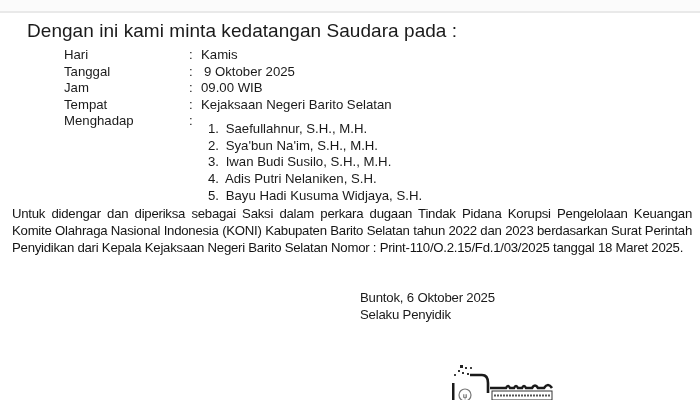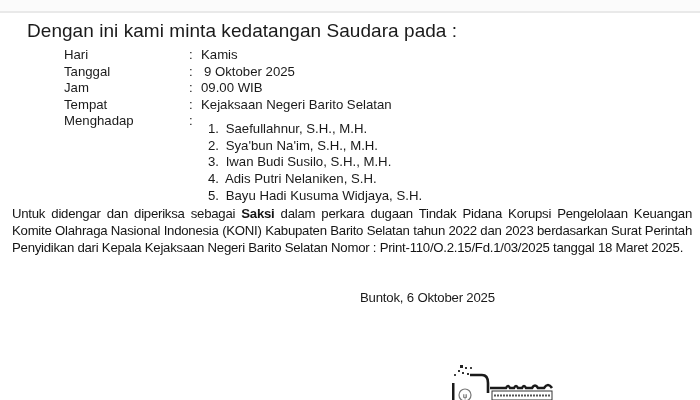--- a/index.html
+++ b/index.html
@@ -73,21 +73,21 @@
       position: absolute;
       left: 12px; top: 205px;
       width: 680px;
       font-family: "Liberation Sans Narrow", "Liberation Sans", sans-serif;
       font-size: 13.2px;
       line-height: 17px;
       text-align: justify;
       letter-spacing: -0.25px;
       color: #151515;
     }
-    .paragraph b { font-weight: bold; }
+    .paragraph b { font-weight: normal; }
     .signature {
       position: absolute;
       left: 360px; top: 290px;
       width: 300px;
       text-align: left;
       font-size: 13.2px;
       line-height: 16.8px;
       letter-spacing: -0.2px;
     }
     .stamp {
@@ -152,20 +152,21 @@
     <li class="summon-item">
       <span class="summon-num">5.</span>
       <span>Bayu Hadi Kusuma Widjaya, S.H.</span>
     </li>
   </ul>
 
   <div class="paragraph"><span>Untuk didengar dan diperiksa sebagai </span><b>Saksi</b><span> dalam perkara dugaan Tindak Pidana Korupsi Pengelolaan Keuangan Komite Olahraga Nasional Indonesia (KONI) Kabupaten Barito Selatan tahun 2022 dan 2023 berdasarkan Surat Perintah Penyidikan dari Kepala Kejaksaan Negeri Barito Selatan Nomor : Print-110/O.2.15/Fd.1/03/2025 tanggal 18 Maret 2025.</span></div>
 
   <div class="signature">
     <div>Buntok, 6 Oktober 2025</div>
+    <div>Selaku Penyidik</div>
   </div>
 
   <div class="stamp">
     <svg width="120" height="37" viewBox="0 0 120 37" xmlns="http://www.w3.org/2000/svg">
 
       <rect x="12" y="2" width="3" height="3" fill="#222"></rect>
       <rect x="17" y="4" width="2" height="2" fill="#333"></rect>
       <rect x="10" y="7" width="2" height="2" fill="#333"></rect>
       <rect x="6" y="11" width="2" height="2" fill="#444"></rect>
       <rect x="14" y="9" width="2" height="2" fill="#333"></rect>

